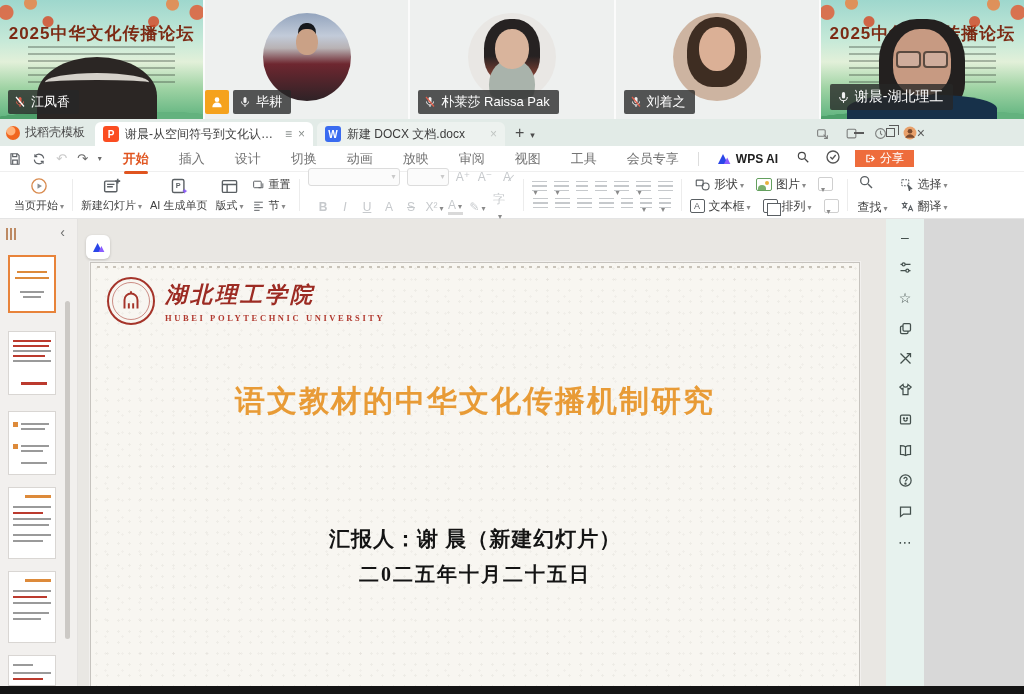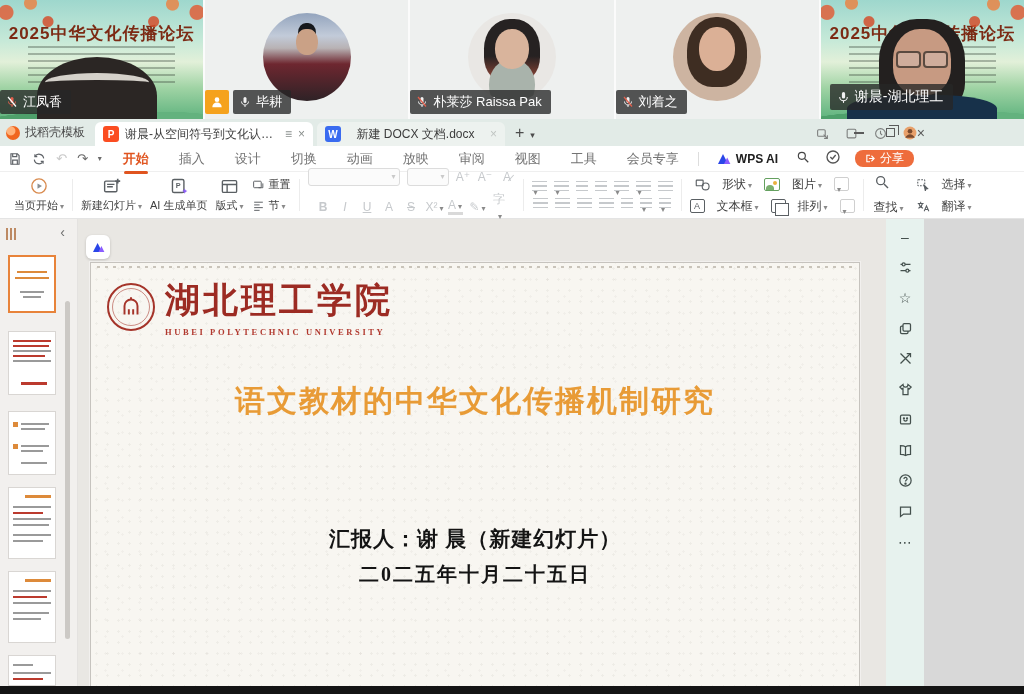--- a/index.html
+++ b/index.html
@@ -53,31 +53,31 @@
   .av-w1::before { content:""; position:absolute; top:6px; left:50%; transform:translateX(-50%);
     width:56px; height:64px; background:linear-gradient(180deg,#262222 0 58%,#8a4436 92%); border-radius:46% 46% 40% 40%; }
   .av-w1::after { content:""; position:absolute; top:16px; left:50%; transform:translateX(-50%);
     width:34px; height:40px; background:#d9b49c; border-radius:48%;
     box-shadow:0 36px 0 6px #a9b3ab; }
   .av-w2 { background:#cdb4a1; }
   .av-w2::before { content:""; position:absolute; top:4px; left:50%; transform:translateX(-50%);
     width:60px; height:70px; background:#3e2d22; border-radius:48% 48% 42% 42%; }
   .av-w2::after { content:""; position:absolute; top:14px; left:50%; transform:translateX(-50%);
     width:36px; height:44px; background:#dbb096; border-radius:48%; }
-  .name-tag { position:absolute; left:0; bottom:5px; display:flex; align-items:center; gap:5px;
+  .name-tag { position:absolute; left:8px; bottom:5px; display:flex; align-items:center; gap:5px;
     background:rgba(38,38,38,.78); color:#fff; font-size:13px; padding:3px 9px 3px 6px; border-radius:2px; }
   .tile.active-speaker .name-tag { left:9px; bottom:9px; font-size:14px; padding:4px 10px 4px 7px; }
   .with-badge { left:28px; }
   .host-badge { position:absolute; left:0; bottom:5px; width:24px; height:24px; background:#f5a21d;
     border-radius:2px; display:flex; align-items:center; justify-content:center; }
   .mic { display:inline-block; }
   .mic svg { display:block; }
 
   
-  .titlebar { position:relative; height:27px; background:#e2ebe7; display:flex; align-items:flex-end;text-align:center; }
+  .titlebar { position:relative; height:27px; background:#e2ebe7; display:flex; align-items:flex-end; }
   .docer { display:flex; align-items:center; gap:5px; padding:0 10px 5px 6px; }
   .docer-ic { width:14px; height:14px; border-radius:50%;
     background:radial-gradient(circle at 35% 35%, #ffb27a 0 4px, #f0661f 5px); }
   .docer-label { font-size:12px; color:#4a4a4a; }
   .tab { display:flex; align-items:center; gap:6px; height:24px; padding:0 8px; border-radius:6px 6px 0 0; }
   .tab.active { background:#fff; width:218px; }
   .tab.inactive { background:#edf2ef; width:188px; margin-left:4px; }
   .appic { width:16px; height:16px; border-radius:3px; color:#fff; font-size:10px; font-weight:bold;
     display:flex; align-items:center; justify-content:center; flex:none; }
   .appic.p { background:#fb4d21; } .appic.w { background:#3a6bf0; }
@@ -106,21 +106,21 @@
   .menu-item { position:relative; font-size:13px; color:#737373; padding:5px 11px; }
   .menu-item.active { color:#e0541f; font-weight:bold; }
   .menu-item.active::after { content:""; position:absolute; left:12px; right:12px; bottom:-1px;
     height:3px; border-radius:2px; background:#e0541f; }
   .mb-divider { width:1px; height:14px; background:#ddd; margin:0 8px; }
   .wpsai { display:flex; align-items:center; gap:5px; padding:0 10px; }
   .wpsai-label { font-size:12px; font-weight:bold; color:#202020; }
   .mb-search { margin-left:8px; }
   .mb-right { margin-left:auto; display:flex; align-items:center; gap:14px; padding-right:110px; }
   .share-btn { display:flex; align-items:center; gap:4px; background:#ee6c3c; color:#fff;
-    font-size:12px; height:17px; padding:0 10px; border-radius:8px; }
+    font-size:12px; height:17px; padding:0 10px; border-radius:0; }
 
   
   .ribbon { height:47px; background:#fff; border-bottom:1px solid #e4e4e4; display:flex; align-items:stretch;
     padding:3px 6px; }
   .rgroup { display:flex; align-items:center; gap:8px; padding:0 8px; }
   .rdiv { width:1px; background:#ececec; margin:4px 0; }
   .bigbtn { display:flex; flex-direction:column; align-items:center; justify-content:center; gap:3px; }
   .bigbtn .lbl { font-size:11px; color:#3f3f3f; white-space:nowrap; }
   .caret::after { content:"▾"; font-size:8px; color:#8a8a8a; margin-left:2px; }
   .stack { display:flex; flex-direction:column; justify-content:center; gap:6px; }
@@ -129,21 +129,21 @@
   .frow { display:flex; align-items:center; gap:7px; }
   .combo { height:18px; border:1px solid #dcdcdc; border-radius:3px; position:relative; background:#fbfbfb; }
   .combo::after { content:"▾"; position:absolute; right:3px; top:3px; font-size:8px; color:#c9c9c9; }
   .combo.font { width:92px; } .combo.size { width:42px; }
   .dis { color:#c6c9cc !important; }
   .fbtn { font-size:12px; width:15px; text-align:center; }
   .fbtn.i { font-style:italic; } .fbtn.u { text-decoration:underline; } .fbtn.s { text-decoration:line-through; }
   .mi { width:15px; height:12px;
     background:repeating-linear-gradient(180deg,#c6c9cc 0 1.5px, transparent 1.5px 4.5px); }
   .mi.short { width:12px; }
-  .rowbtn { display:flex; align-items:center; gap:12px; font-size:12px; color:#3f3f3f; }
+  .rowbtn { display:flex; align-items:center; gap:4px; font-size:12px; color:#3f3f3f; }
   .rowbtn .lbl { font-size:12px; }
   .icbox { width:15px; height:14px; border:1.4px solid #5a5f63; border-radius:2px; position:relative; }
   .icbox.dim { border-color:#cfcfcf; }
   .icbox.textbox::before { content:"A"; position:absolute; inset:0; font-size:9px; color:#5a5f63;
     display:flex; align-items:center; justify-content:center; }
   .icbox.arrange::before { content:""; position:absolute; top:3px; left:3px; right:-4px; bottom:-4px;
     border:1.4px solid #5a5f63; background:#fff; }
   .pic-ic { width:16px; height:13px; border:1.3px solid #64a05f; border-radius:2px; position:relative; overflow:hidden; }
   .pic-ic::before { content:""; position:absolute; bottom:-2px; left:1px; width:8px; height:7px;
     background:#7bb06f; border-radius:50% 50% 0 0; }
@@ -173,22 +173,22 @@
     background-image:radial-gradient(rgba(118,108,92,.07) 1px, transparent 1.3px),
                      radial-gradient(rgba(118,108,92,.05) 1px, transparent 1.3px);
     background-size:11px 11px, 17px 17px; background-position:0 0, 6px 8px; }
   .dotline { position:absolute; top:3px; left:6px; right:6px; height:2px;
     background:repeating-linear-gradient(90deg,#bdb7ac 0 3px, transparent 3px 8px); opacity:.8; }
   .logo-row { position:absolute; top:14px; left:16px; display:flex; align-items:center; }
   .seal { width:48px; height:48px; border:2.5px solid #a5342a; border-radius:50%; position:relative;
     display:flex; align-items:center; justify-content:center; }
   .seal::before { content:""; position:absolute; inset:3px; border:1px solid rgba(165,52,42,.55); border-radius:50%; }
   .logo-text { margin-left:10px; }
-  .logo-cn { font-family:"Liberation Serif","DejaVu Serif",serif; font-weight:bold;
-    font-size:35px; color:#9c2b23; letter-spacing:3px; }
+  .logo-cn { font-family:"Liberation Serif","DejaVu Serif",serif; font-style:italic; font-weight:bold;
+    font-size:22px; color:#9c2b23; letter-spacing:3px; }
   .logo-en { font-family:"Liberation Serif","DejaVu Serif",serif; font-weight:bold; font-size:8.5px;
     letter-spacing:2.6px; color:#b1392f; margin-top:3px; }
   .slide-title { position:absolute; top:118px; left:0; right:0; text-align:center; }
   .st-line { font-size:30px; font-weight:bold; color:#e89b36; letter-spacing:2px; }
   .st-line + .st-line { margin-top:2px; }
   .presenter { position:absolute; top:262px; left:0; right:0; text-align:center;
     font-family:"Liberation Serif","DejaVu Serif",serif; font-weight:bold; font-size:21px;
     color:#141414; letter-spacing:1px; }
   .slide-date { position:absolute; top:298px; left:0; right:0; text-align:center;
     font-family:"Liberation Serif","DejaVu Serif",serif; font-weight:bold; font-size:20px;

